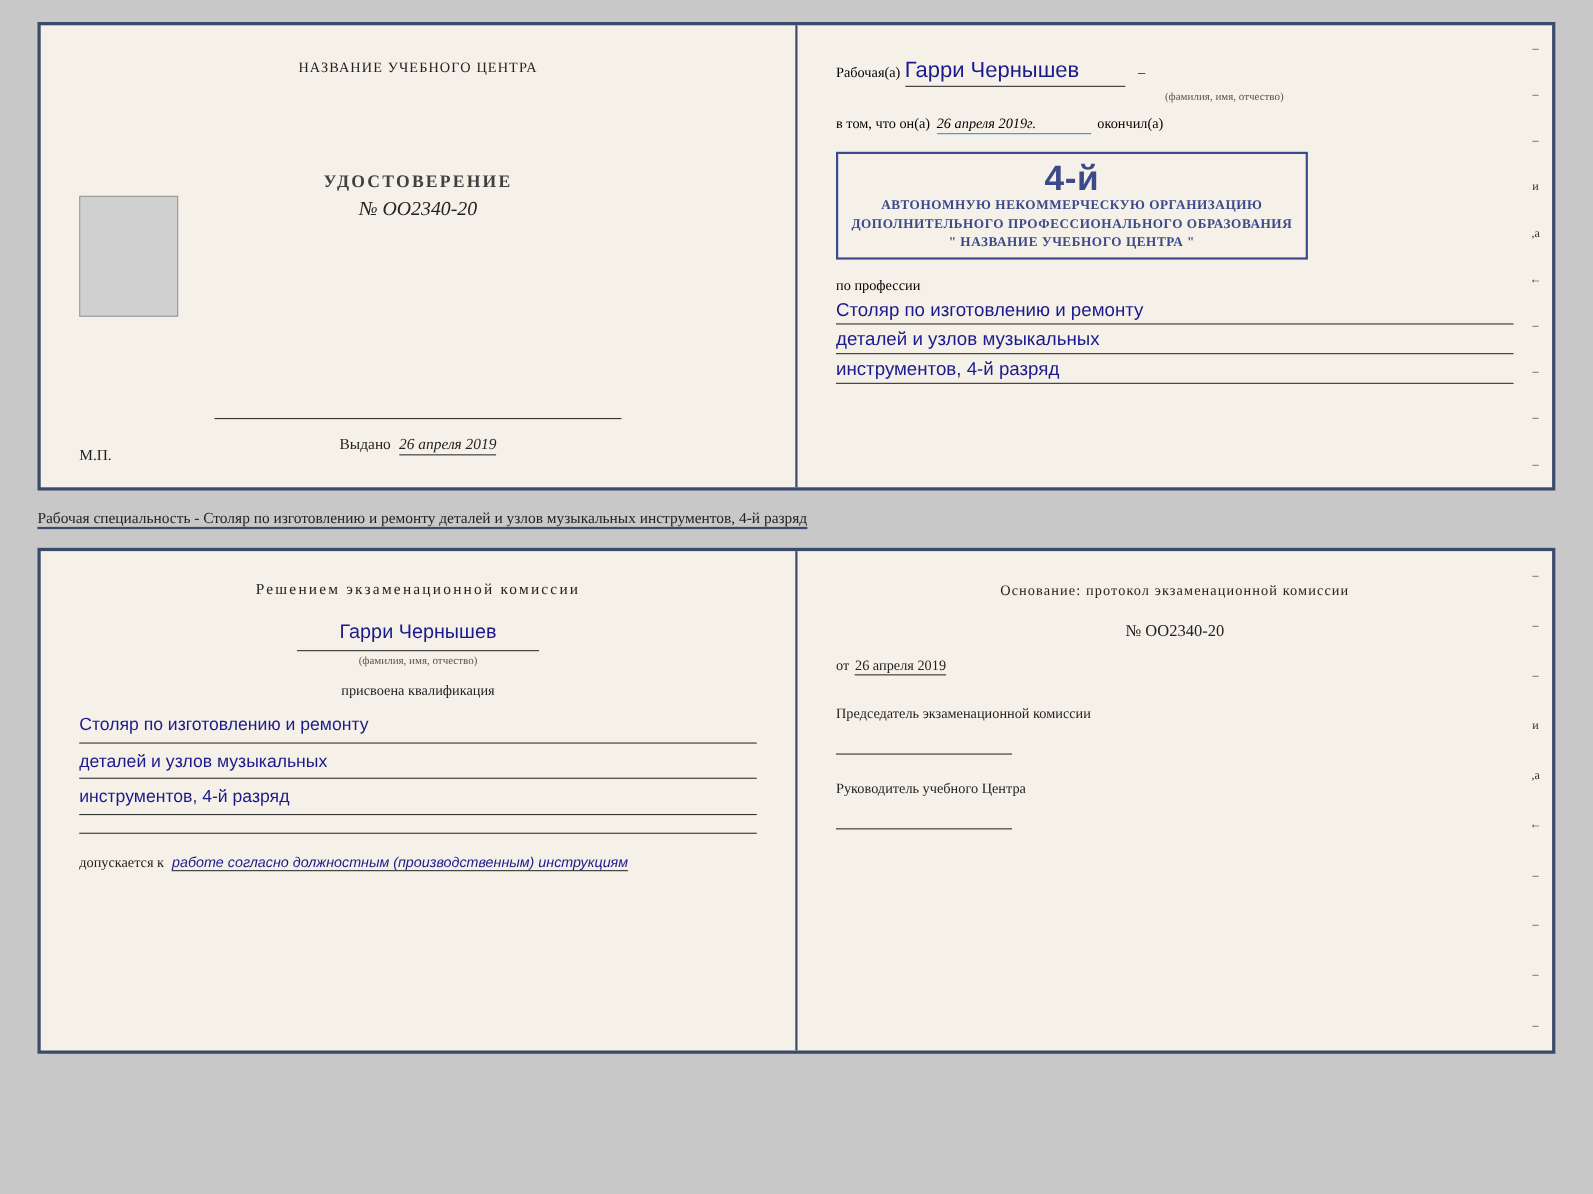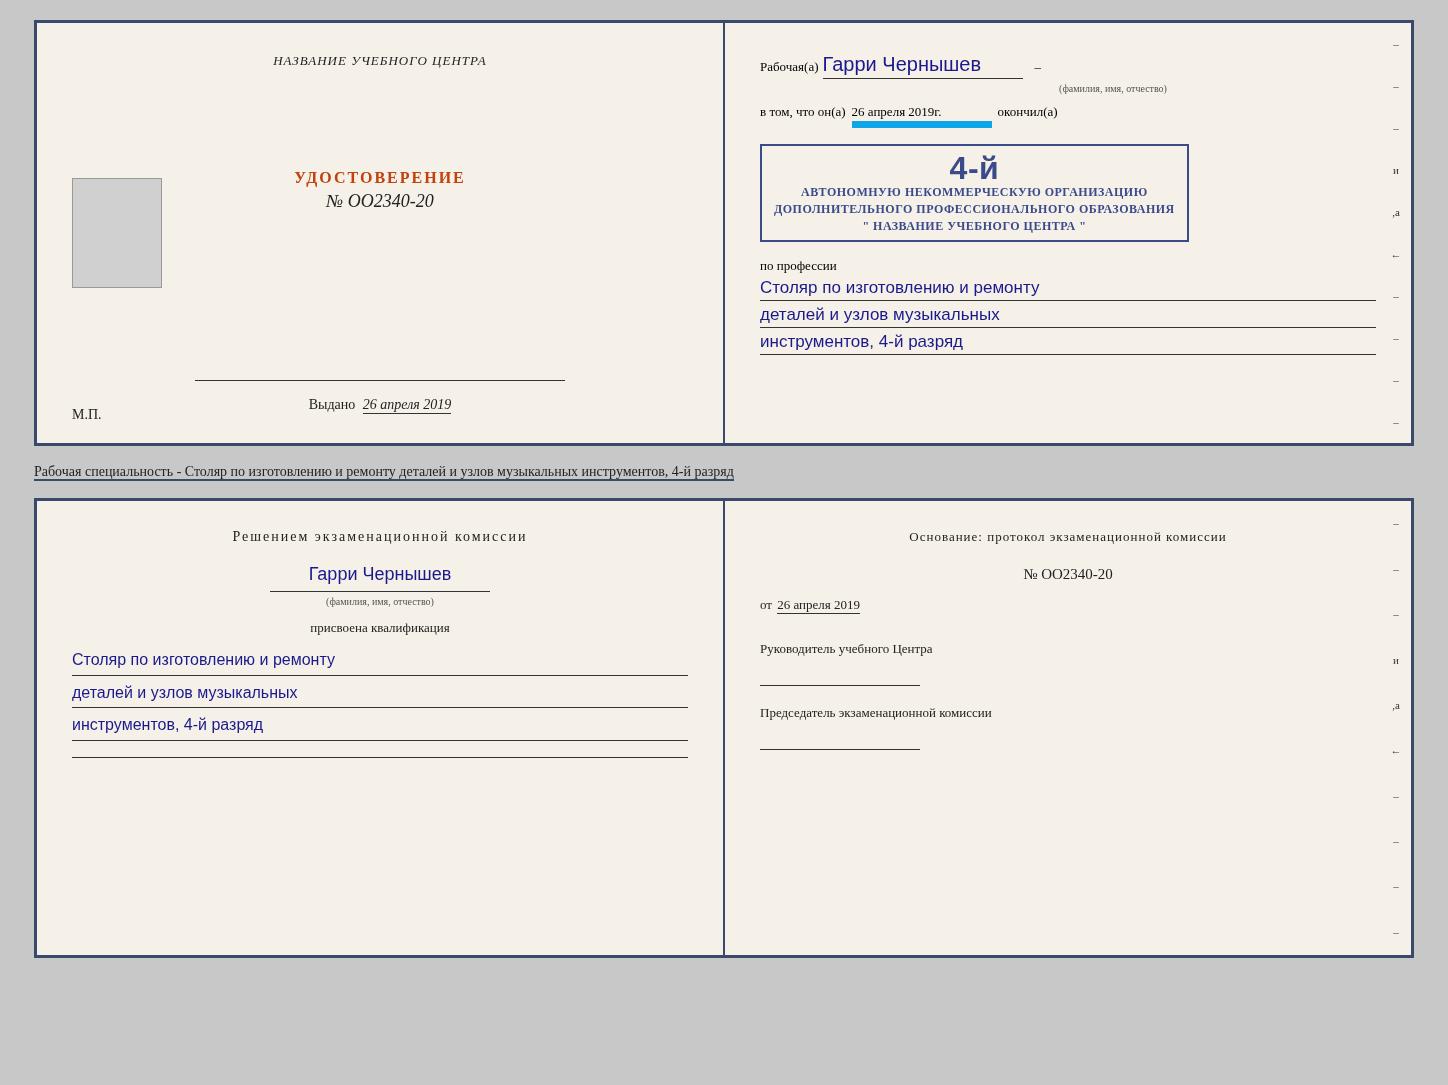--- a/index.html
+++ b/index.html
@@ -32,34 +32,33 @@
 
     .page-left {
       border-right: 2px solid #3a4a6b;
     }
 
     .center-header {
       text-align: center;
       font-size: 13px;
       letter-spacing: 1px;
       color: #222;
-      margin-bottom: 20px;
+      margin-bottom: 8px;
       font-weight: normal;
-      font-style: italic;
     }
 
     .udostoverenie-block {
       text-align: center;
       margin: auto 0;
     }
 
     .udostoverenie-title {
       font-size: 16px;
       letter-spacing: 2px;
-      color: #c2410c;
+      color: #404040;
       font-weight: bold;
     }
 
     .udostoverenie-num {
       font-size: 18px;
       color: #222;
       margin-top: 4px;
       font-style: italic;
     }
 
@@ -124,21 +123,22 @@
 
     .vtom-line {
       display: flex;
       align-items: baseline;
       gap: 6px;
       margin: 10px 0;
       font-size: 13px;
     }
 
     .date-underline {
-      border-bottom: 7px solid #0ea5e9;
+      font-style: italic;
+      border-bottom: 1px solid #0ea5e9;
       padding-bottom: 1px;
       min-width: 140px;
       display: inline-block;
     }
 
     .stamp-block {
       border: 2px solid #3a4a8a;
       display: inline-block;
       padding: 6px 12px;
       margin: 6px 0;
@@ -396,42 +396,46 @@
     <div class="prisvoena-line">
       <span>присвоена квалификация</span>
     </div>
 
     <span class="qualification-text">Столяр по изготовлению и ремонту</span>
     <span class="qualification-text">деталей и узлов музыкальных</span>
     <span class="qualification-text">инструментов, 4-й разряд</span>
 
     <hr class="horizontal-rule" style="margin-top:16px;">
 
+    <div class="dopuskaetsya-line">
+      <span>допускается к</span>
+      <span class="dopusk-value" style="margin-left:4px;">работе согласно должностным (производственным) инструкциям</span>
+    </div>
   </div>
 
   <div class="page bottom-right-page" style="position:relative;">
     <div class="osnovanie-header">Основание: протокол  экзаменационной  комиссии</div>
 
     <div class="protocol-num">№  OO2340-20</div>
 
     <div class="protocol-date">
       <span>от</span>
       <span style="border-bottom:1px solid #333; padding-bottom:1px; margin-left:2px;">26 апреля 2019</span>
     </div>
 
+    <div class="signature-block">
+      <div class="signature-title">Председатель экзаменационной комиссии</div>
+      <div class="signature-line"></div>
+    </div>
+
     <div class="signature-block" style="margin-top:20px;">
       <div class="signature-title">Руководитель учебного Центра</div>
       <div class="signature-line"></div>
     </div>
 
-    <div class="signature-block">
-      <div class="signature-title">Председатель экзаменационной комиссии</div>
-      <div class="signature-line"></div>
-    </div>
-
     <div class="right-edge-dashes">
       <span class="dash-mark">–</span>
       <span class="dash-mark">–</span>
       <span class="dash-mark">–</span>
       <span class="dash-mark">и</span>
       <span class="dash-mark">,а</span>
       <span class="dash-mark">←</span>
       <span class="dash-mark">–</span>
       <span class="dash-mark">–</span>
       <span class="dash-mark">–</span>

